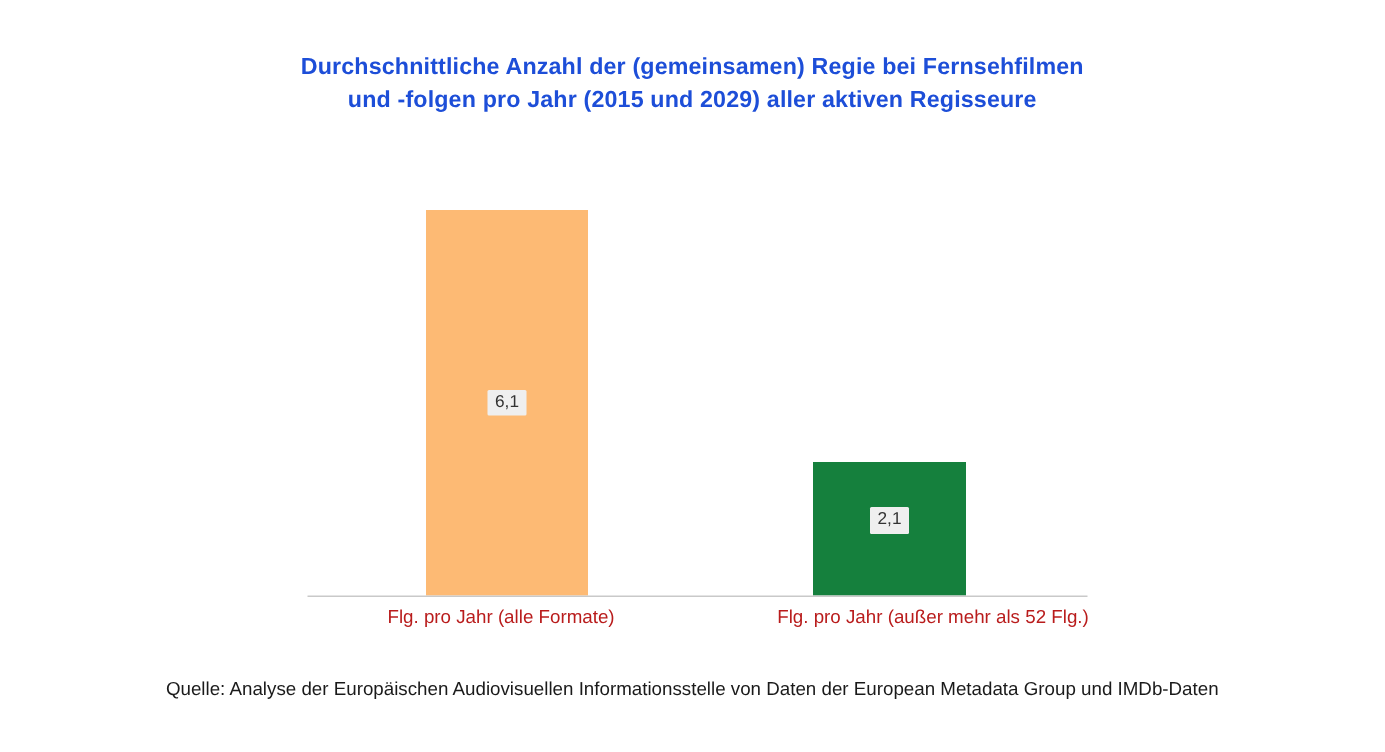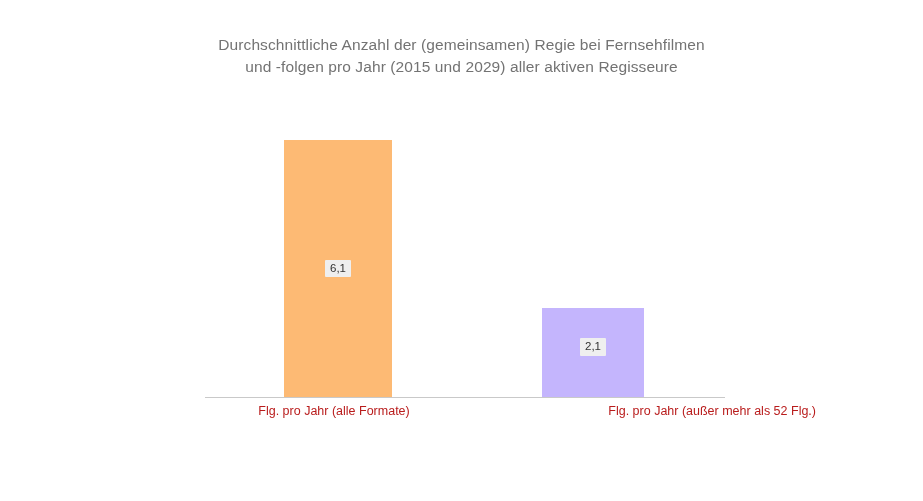--- a/index.html
+++ b/index.html
@@ -21,23 +21,23 @@
     width: 923px;
     height: 501px;
   }
   .chart-title {
     position: absolute;
     left: 60px;
     top: 34px;
     width: 803px;
     text-align: center;
     font-size: 15.5px;
-    font-weight: normal;
+    font-weight: bold;
     line-height: 1.45;
-    color: #737373;
+    color: #1d4ed8;
     letter-spacing: 0.1px;
   }
   .chart-title .line2 {
     display: block;
   }
   .plot-area {
     position: absolute;
     left: 205px;
     top: 110px;
     width: 520px;
@@ -94,26 +94,27 @@
     <span>Durchschnittliche Anzahl der (gemeinsamen) Regie bei Fernsehfilmen</span>
     <span class="line2">und -folgen pro Jahr (2015 und 2029) aller aktiven Regisseure</span>
   </div>
 
   <div class="plot-area">
 
     <div class="bar" id="bar-0" style="left: 79px; width: 108px; height: 257.456px; background: #fdba74;">
       <div class="bar-label" style="top: 120px;">6,1</div>
     </div>
 
-    <div class="bar" id="bar-1" style="left: 337px; width: 102px; height: 88.6324px; background: #c4b5fd;">
+    <div class="bar" id="bar-1" style="left: 337px; width: 102px; height: 88.6324px; background: #15803d;">
       <div class="bar-label" style="top: 30px;">2,1</div>
     </div>
 
   </div>
 
   <div class="axis-line"></div>
 
   <div class="cat-label" style="left: 184px; width: 300px;">Flg. pro Jahr (alle Formate)</div>
 
-  <div class="cat-label" style="left: 516px; width: 300px; text-align: right;">Flg. pro Jahr (außer mehr als 52 Flg.)</div>
+  <div class="cat-label" style="left: 472px; width: 300px;">Flg. pro Jahr (außer mehr als 52 Flg.)</div>
 
+  <div class="source-note">Quelle: Analyse der Europäischen Audiovisuellen Informationsstelle von Daten der European Metadata Group und IMDb-Daten</div>
 
 </div>
 
 </body></html>

